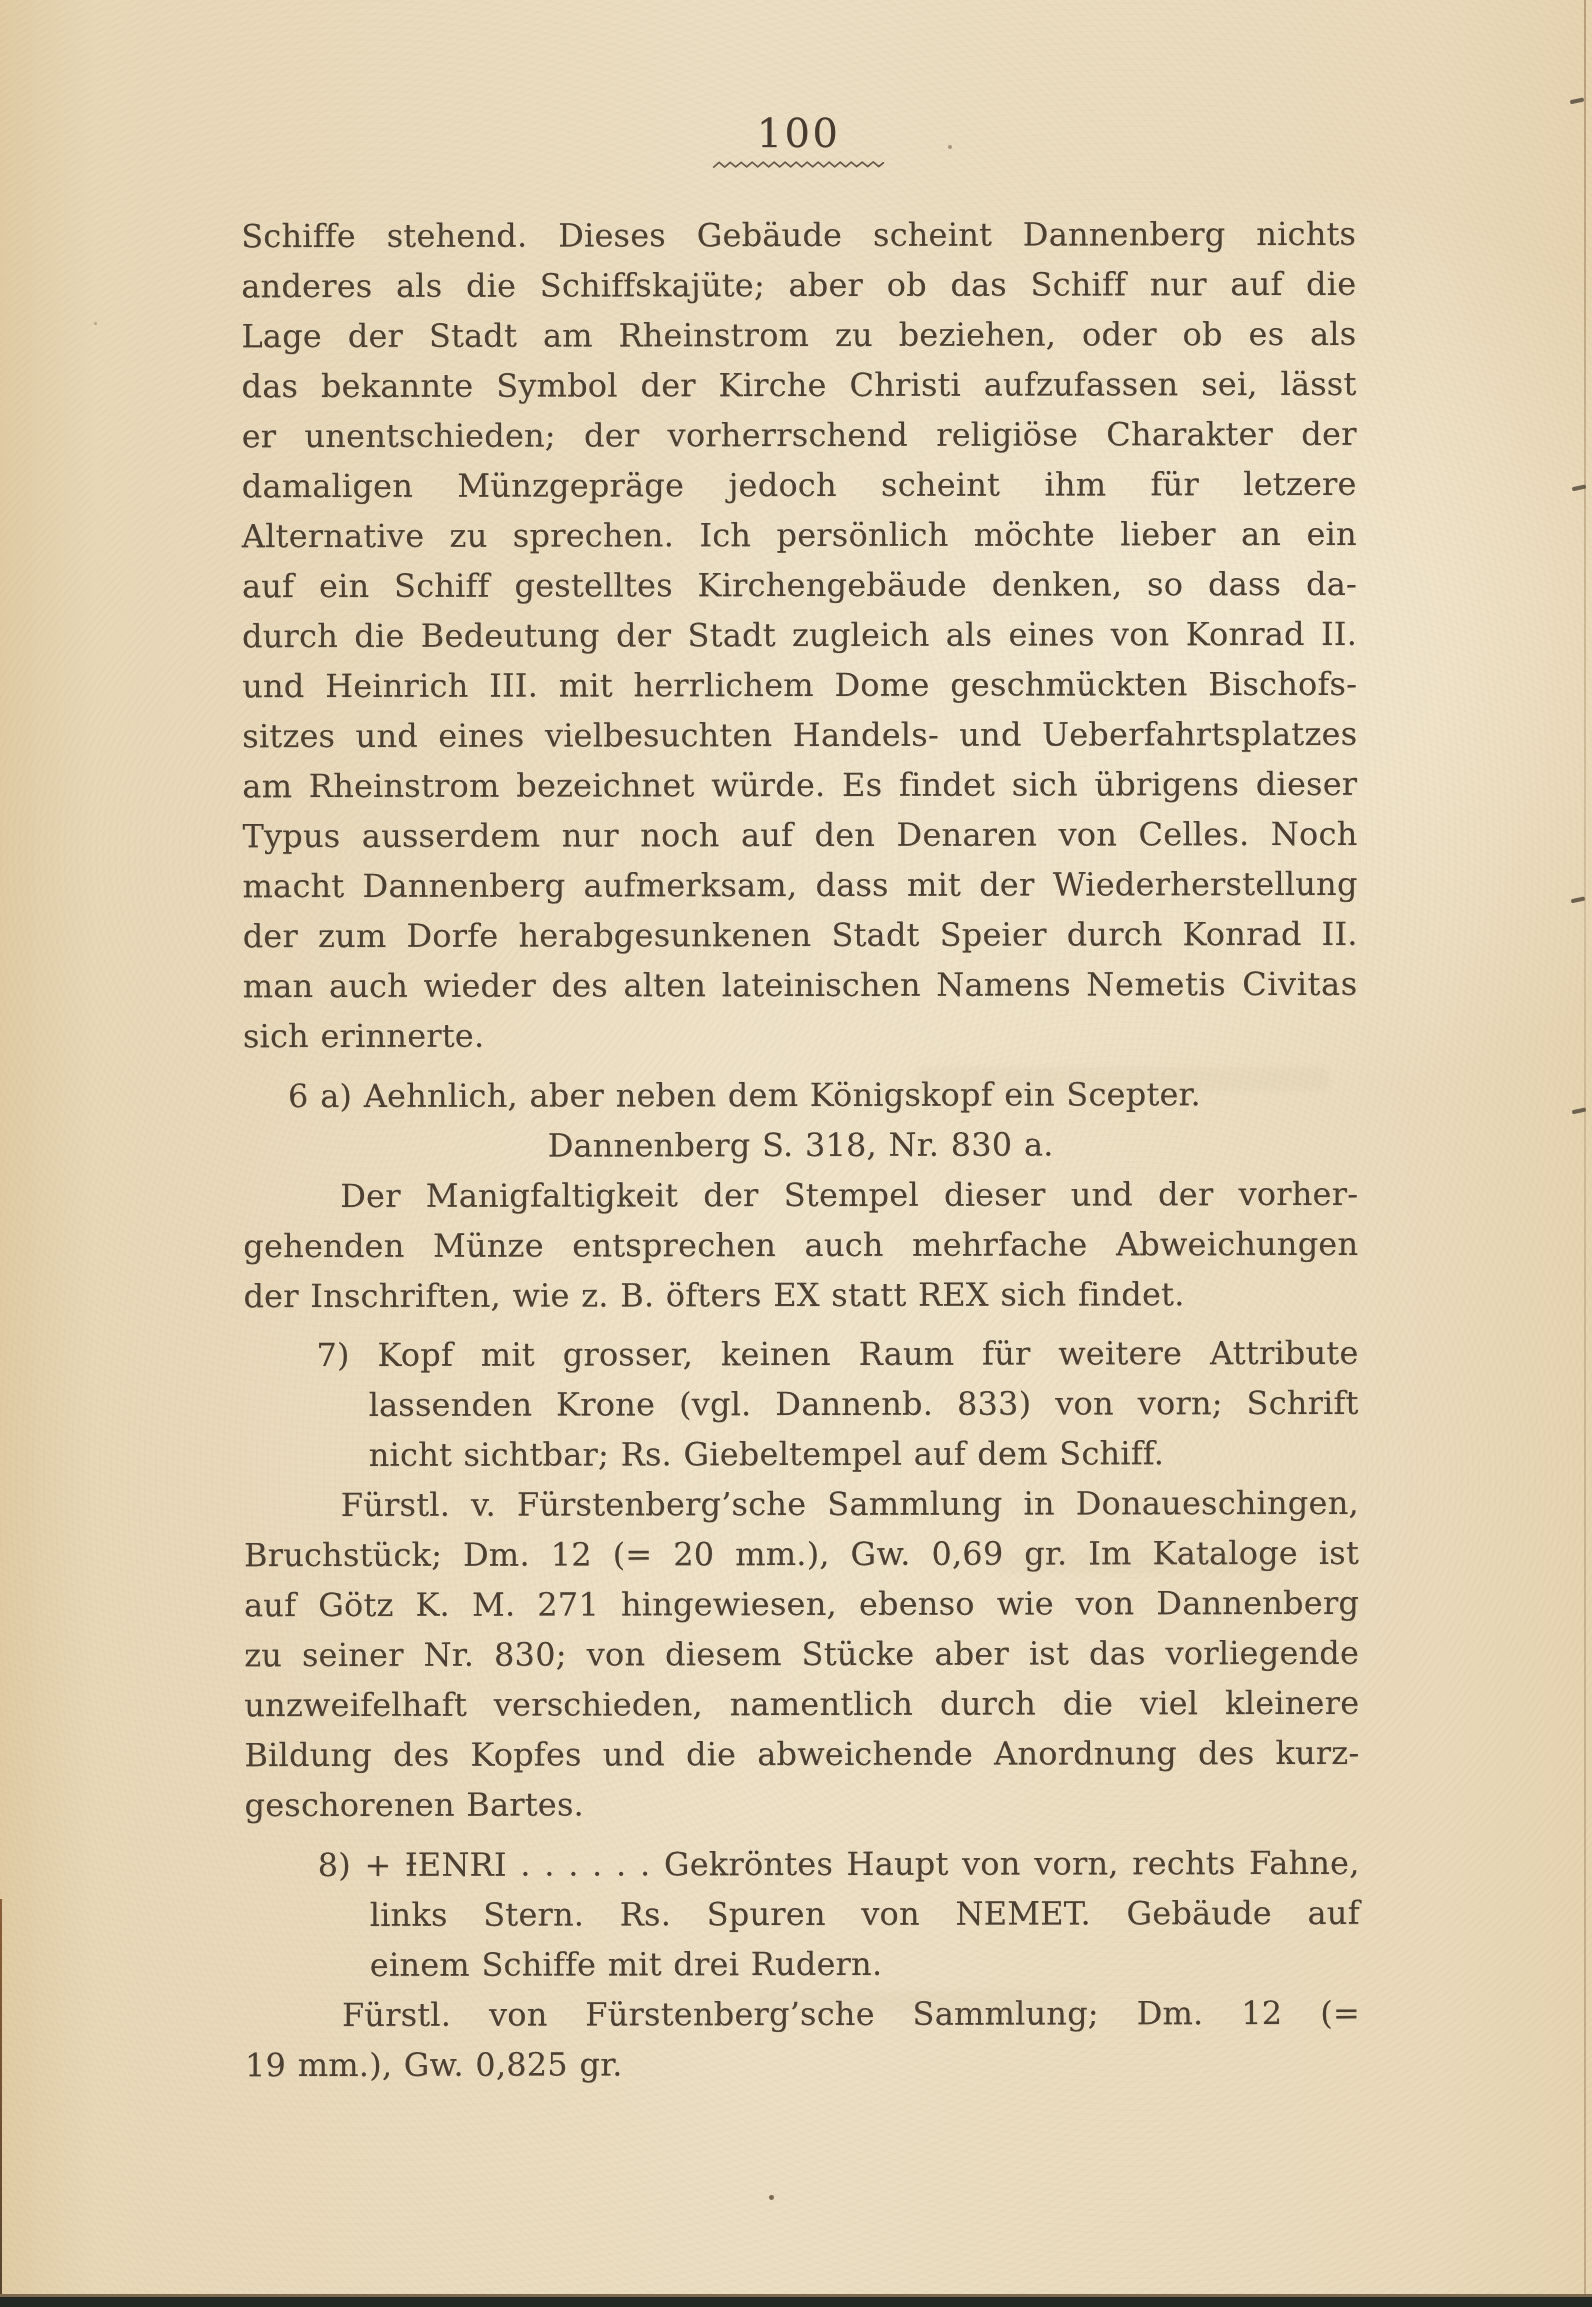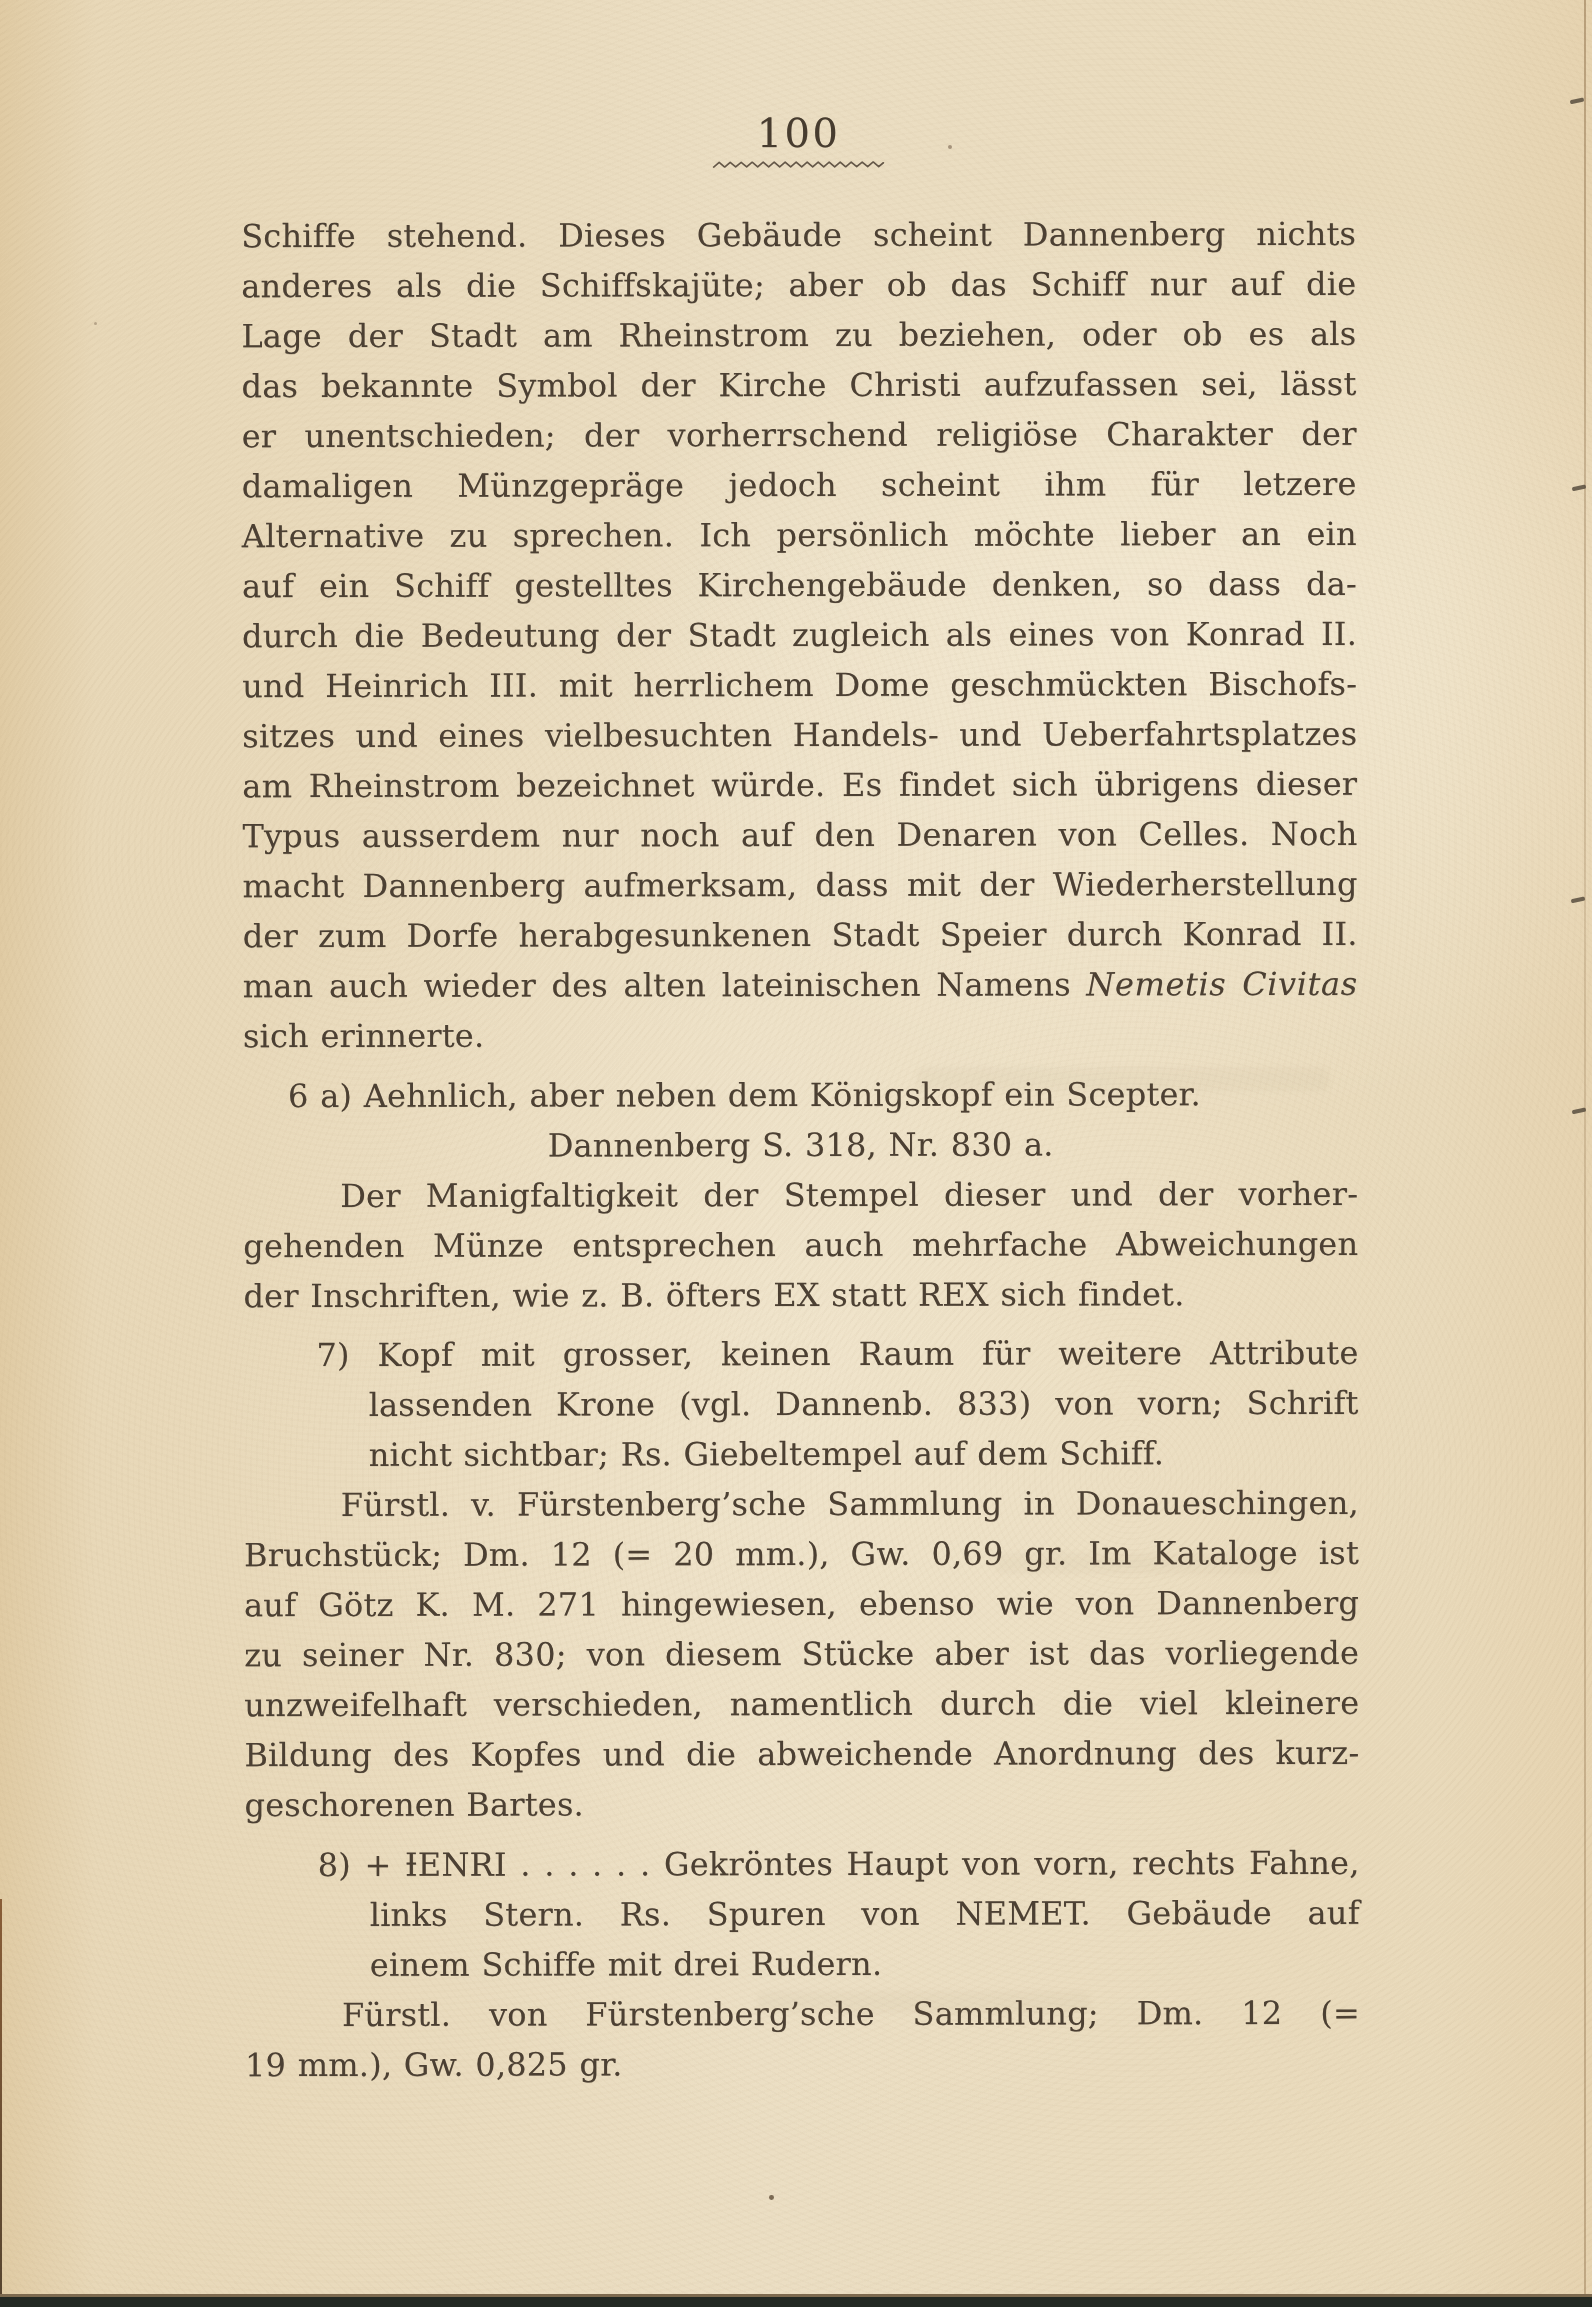--- a/index.html
+++ b/index.html
@@ -34,21 +34,21 @@
   .squiggle{display:block;margin:3.2px auto 0 auto;}
   .bodytext{margin-top:40px;font-size:32px;letter-spacing:0.2px;word-spacing:1.2px;}
   .ln{height:50px;line-height:50px;text-align:left;}
   .j{text-align:justify;text-align-last:justify;}
   .c{text-align:center;text-align-last:center;}
   .pind{padding-left:97px;}
   .ind6a{padding-left:45px;}
   .itemfirst{padding-left:73px;}
   .itemcont{padding-left:125px;}
   .gap{margin-top:9.6px;}
-  .ital{font-style:italic;letter-spacing:0.6px;margin-top:24px;}
+  .ital{letter-spacing:0.6px;margin-top:24px;}
   .crease{
     position:absolute;left:1584px;top:0;width:1.6px;height:2307px;
     background:linear-gradient(180deg, rgba(139,108,70,.50), rgba(139,108,70,.22) 40%, rgba(139,108,70,.42));
     pointer-events:none;
   }
   .tick{position:absolute;width:13.5px;height:4px;background:#4f4537;border-radius:1.6px;
         transform:rotate(-12deg);opacity:.8;}
   .leftedge{
     position:absolute;left:0;top:1899px;width:2.4px;height:396px;
     background:linear-gradient(180deg,#7a4a24,#3f2d1b);opacity:.85;

